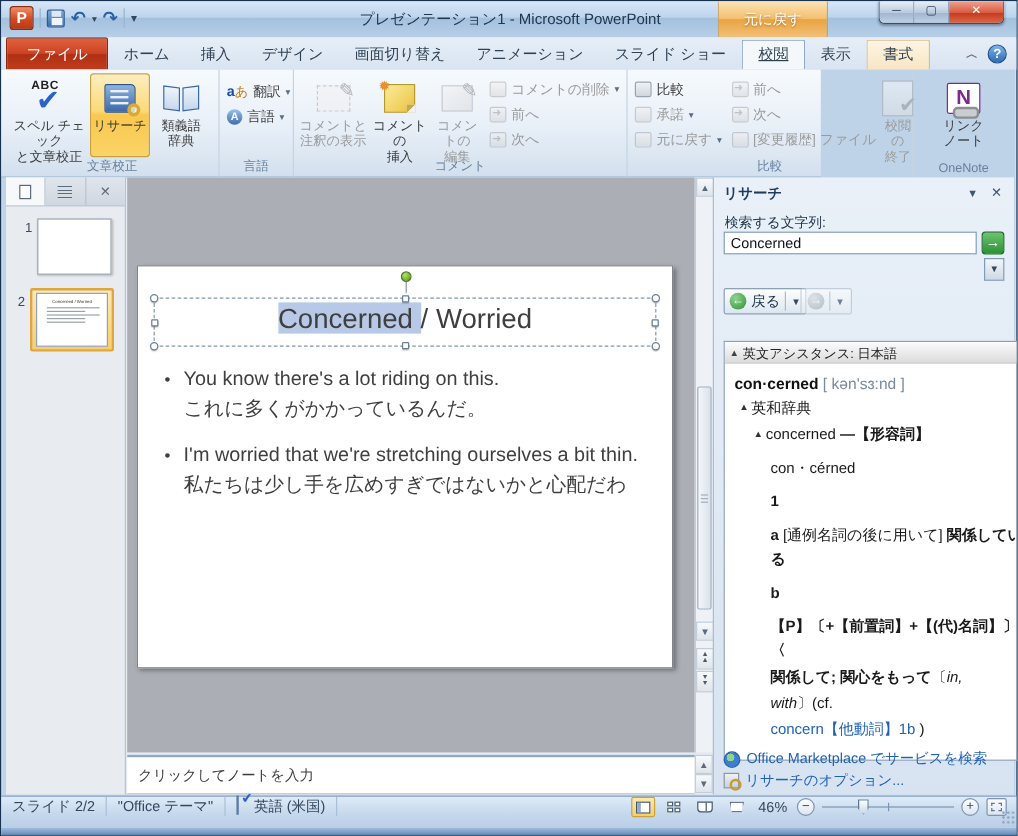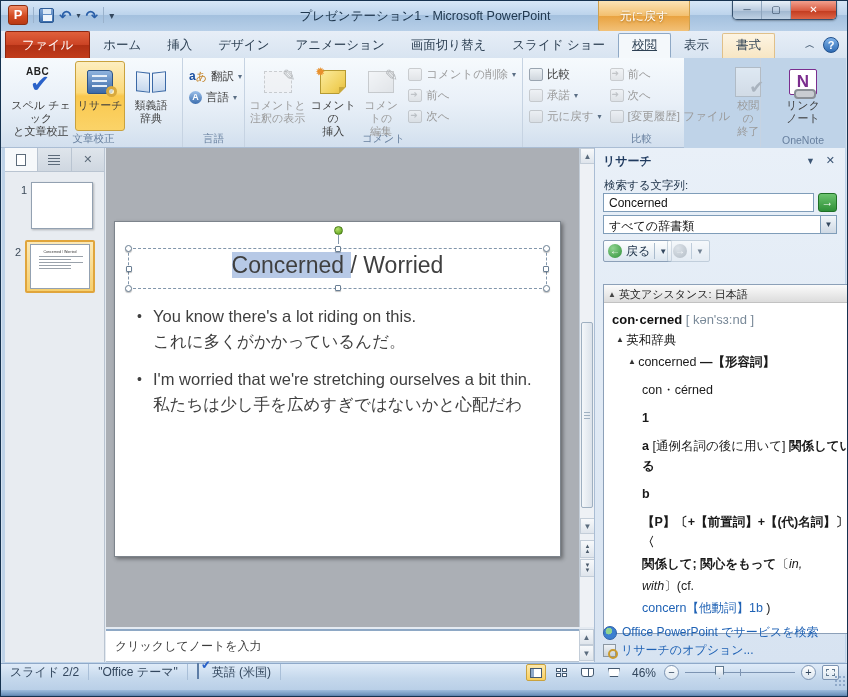--- a/index.html
+++ b/index.html
@@ -247,22 +247,22 @@
       <div class="wbtn close">✕</div>
     </div>
   </div>
 
   <div class="tabrow">
     <div class="tabs">
         <div class="tab tab-file">ファイル</div>
         <div class="tab">ホーム</div>
         <div class="tab">挿入</div>
         <div class="tab">デザイン</div>
+        <div class="tab">画面切り替え</div>
         <div class="tab">アニメーション</div>
-        <div class="tab">画面切り替え</div>
         <div class="tab">スライド ショー</div>
         <div class="tab tab-active">校閲</div>
         <div class="tab">表示</div>
         <div class="tab tab-ctx">書式</div>
       </div>
     <div class="tab-extras">
       <span class="chev">︿</span>
       <span class="helpbtn">?</span>
     </div>
   </div>
@@ -518,21 +518,20 @@
 
   <div class="research">
     <div class="rhead">
       <span>リサーチ</span>
       <span class="ctr">▼</span>
       <span class="cx">✕</span>
     </div>
     <div class="rlabel">検索する文字列:</div>
     <input class="rinput" value="Concerned" style="">
     <div class="rgo">→</div>
-    <div class="rselect">すべての辞書類</div>
     <div class="rseldrop">▼</div>
     <div class="rback">
       <span class="circ g">←</span>
       <span>戻る</span>
       <span class="vsep"></span>
         <span class="car8">▼</span>
     </div>
     <div class="rfwd">
       <span class="circ gr">→</span>
       <span class="vsep" style="width:1px;height:16px;background:#a9bbcd"></span>
@@ -561,21 +560,21 @@
           </div>
       </div>
       <div class="rscroll">
         <div class="sarrow" style="top:0">▲</div>
         <div class="sthumb" style="top:62px;height:26px;left:1px;width:11px"></div>
         <div class="sarrow" style="bottom:0">▼</div>
       </div>
     </div>
     <div class="rlink" style="top:476px">
       <span class="ic-mkt"></span>
-      <span>Office PowerPoint でサービスを検索</span>
+      <span>Office Marketplace でサービスを検索</span>
     </div>
     <div class="rlink" style="top:494px">
       <span class="ic-opt"></span>
       <span>リサーチのオプション...</span>
     </div>
   </div>
 
   <div class="status">
     <div class="sitem">スライド 2/2</div>
     <div class="ssep"></div>

